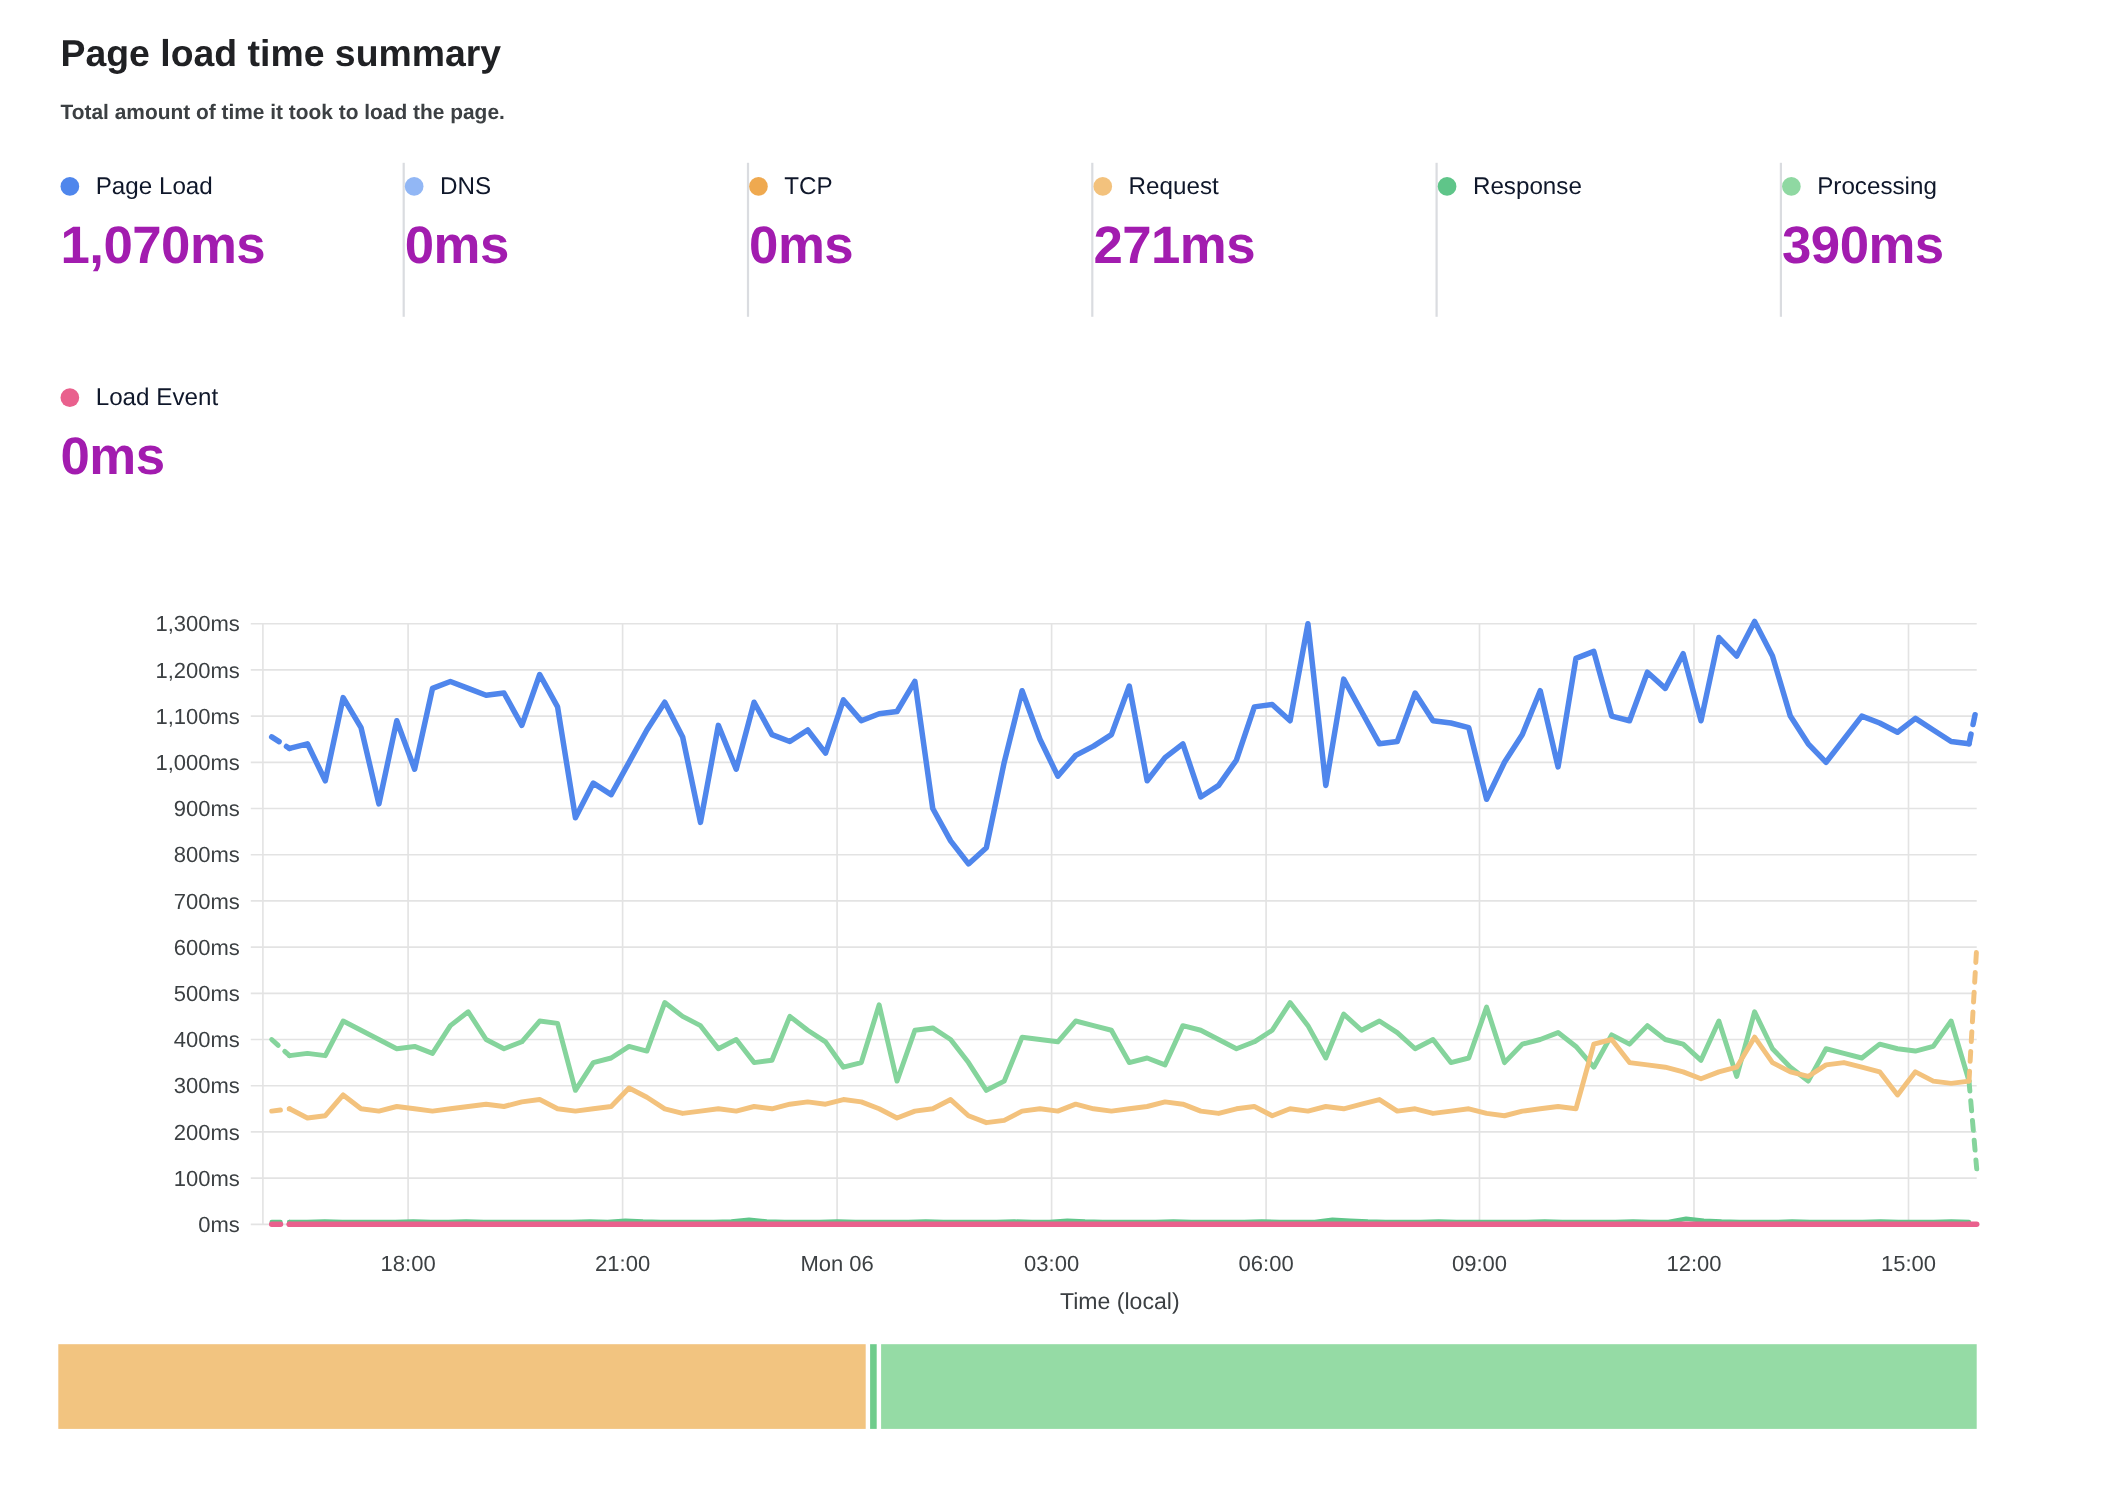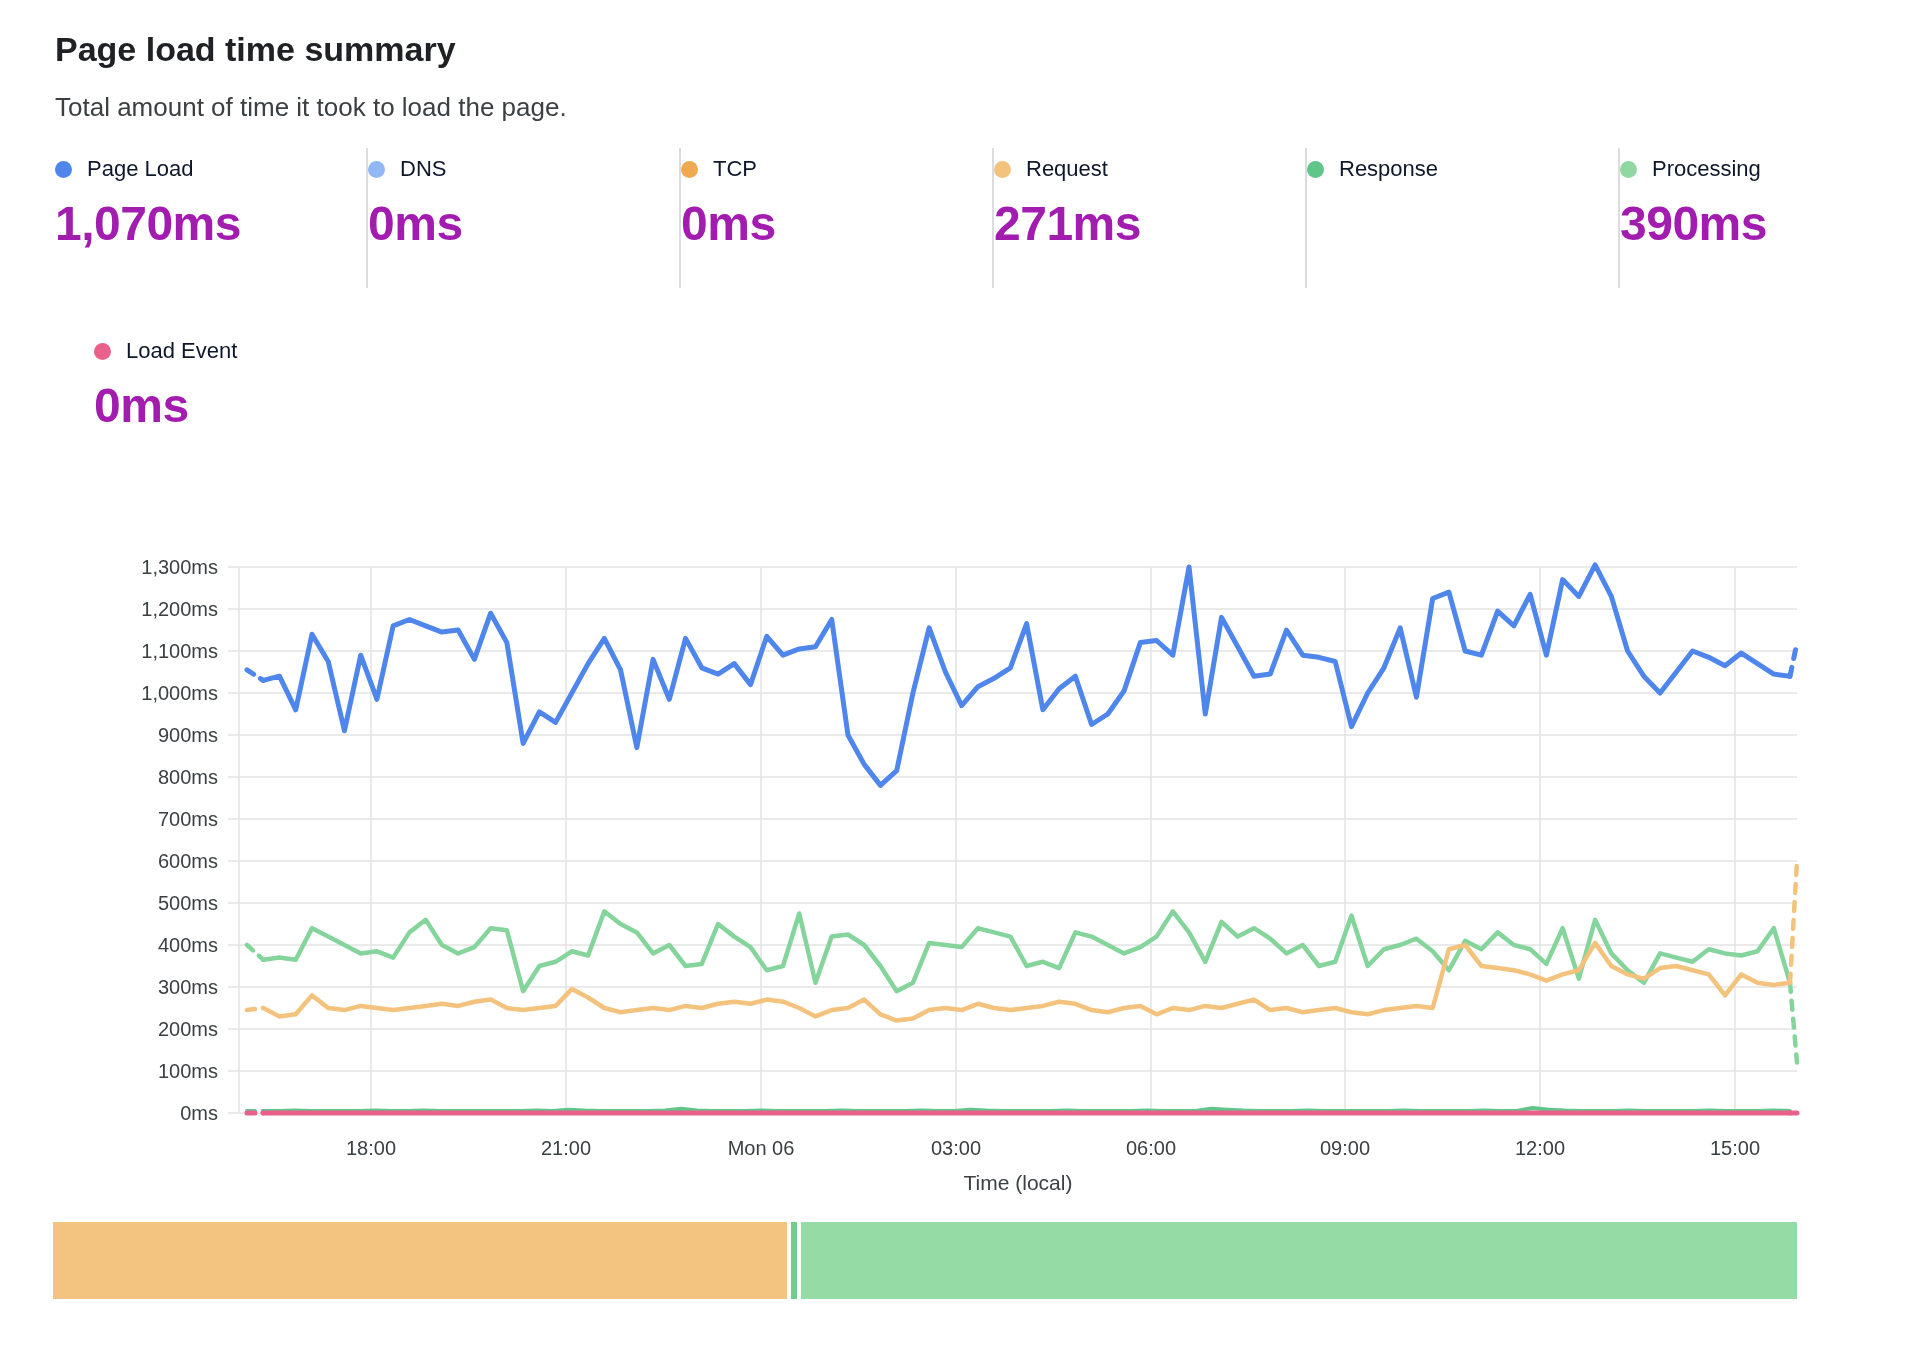--- a/index.html
+++ b/index.html
@@ -4,27 +4,27 @@
 <style>
   html,body{margin:0;padding:0;background:#fff;}
   .page{
     position:relative;width:1910px;height:1352px;background:#fff;
     font-family:"Liberation Sans",sans-serif;overflow:hidden;color:#202124;padding-left:20px;
   }
   .title{
     position:absolute;left:55px;top:30px;font-size:34px;font-weight:700;color:#202124;
   }
   .subtitle{
-    position:absolute;left:55px;top:92px;font-size:26px;font-weight:400;color:#3c4043;
+    position:absolute;left:55px;top:92px;font-size:19px;font-weight:700;color:#3c4043;
   }
   .metrics-row{
     position:absolute;left:55px;top:148px;display:flex;height:140px;
   }
   .metrics-row2{
-    position:absolute;left:55px;top:330px;display:flex;height:140px;margin-left:39px;
+    position:absolute;left:55px;top:340px;display:flex;height:140px;
   }
   .metric-card{
     width:311px;flex:0 0 311px;border-right:2px solid #dadce0;
     display:flex;flex-direction:column;justify-content:flex-start;
   }
   .metrics-row2 .metric-card{border-right:none;}
   .metric-label{
     display:flex;align-items:center;font-size:22px;color:#0f172a;margin-top:8px;
   }
   .legend-dot{

